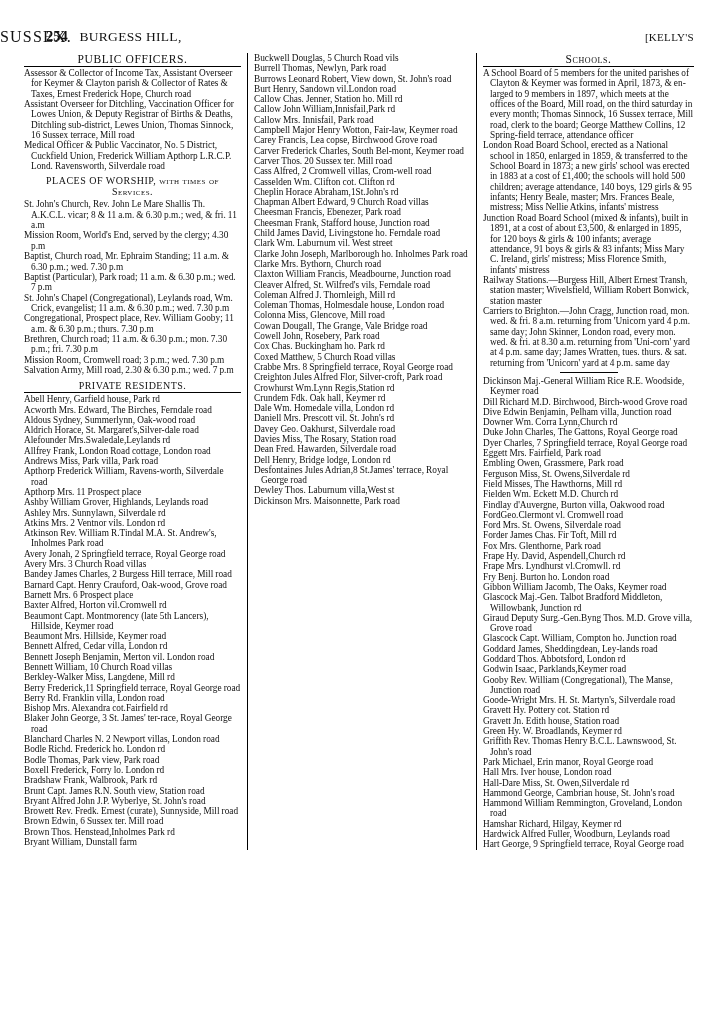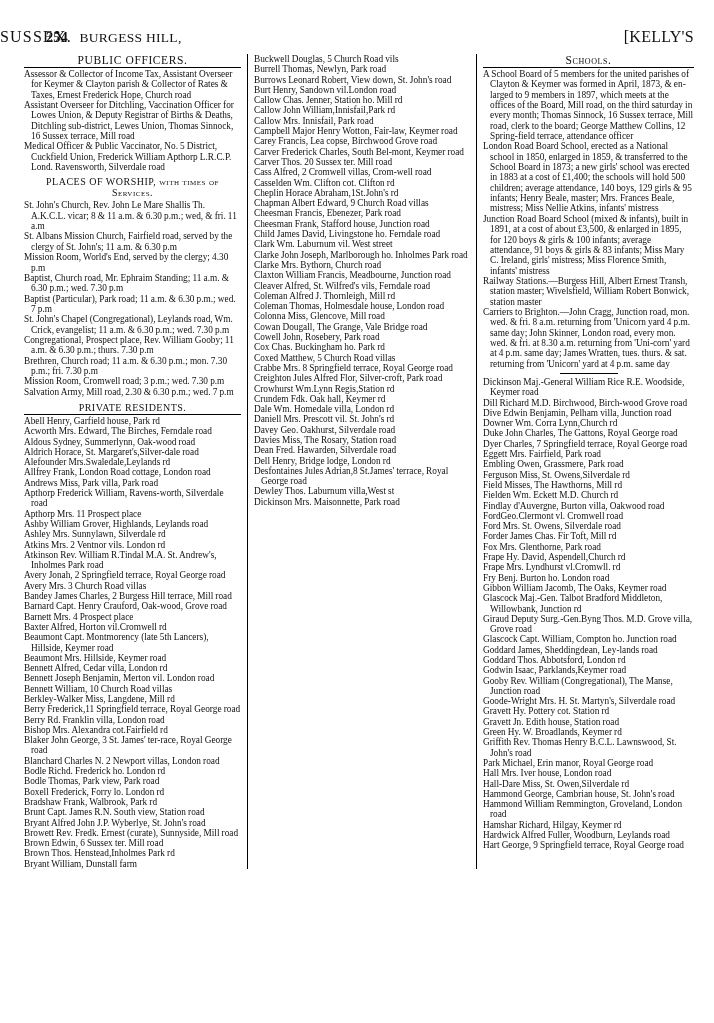--- a/index.html
+++ b/index.html
@@ -46,21 +46,21 @@
     font-size: 16px;
     letter-spacing: 1.2px;
     font-weight: normal;
     position: absolute;
     left: 0;
     right: 0;
     text-align: left;
     top: 28px;
   }
   .hdr-right {
-    font-size: 16px;
+    font-size: 11px;
     letter-spacing: 0.3px;
     white-space: nowrap;
     position: relative;
     z-index: 2;
   }
   
   .cols {
     display: flex;
     margin: 8px 14px 0 18px;
     align-items: stretch;
@@ -136,21 +136,20 @@
       <div>
         <p class="entry">Assessor &amp; Collector of Income Tax, Assistant Overseer for Keymer &amp; Clayton parish &amp; Collector of Rates &amp; Taxes, Ernest Frederick Hope, Church road</p>
         <p class="entry">Assistant Overseer for Ditchling, Vaccination Officer for Lowes Union, &amp; Deputy Registrar of Births &amp; Deaths, Ditchling sub-district, Lewes Union, Thomas Sinnock, 16 Sussex terrace, Mill road</p>
         <p class="entry">Medical Officer &amp; Public Vaccinator, No. 5 District, Cuckfield Union, Frederick William Apthorp L.R.C.P. Lond. Ravensworth, Silverdale road</p>
       </div>
 
       <div class="sub-title" style="border-bottom:none;margin-top:4px;">PLACES OF WORSHIP, with times of Services.</div>
 
       <div>
         <p class="entry">St. John's Church, Rev. John Le Mare Shallis Th. A.K.C.L. vicar; 8 &amp; 11 a.m. &amp; 6.30 p.m.; wed, &amp; fri. 11 a.m</p>
-        <p class="entry">St. Albans Mission Church, Fairfield road, served by the clergy of St. John's; 11 a.m. &amp; 6.30 p.m</p>
         <p class="entry">Mission Room, World's End, served by the clergy; 4.30 p.m</p>
         <p class="entry">Baptist, Church road, Mr. Ephraim Standing; 11 a.m. &amp; 6.30 p.m.; wed. 7.30 p.m</p>
         <p class="entry">Baptist (Particular), Park road; 11 a.m. &amp; 6.30 p.m.; wed. 7 p.m</p>
         <p class="entry">St. John's Chapel (Congregational), Leylands road, Wm. Crick, evangelist; 11 a.m. &amp; 6.30 p.m.; wed. 7.30 p.m</p>
         <p class="entry">Congregational, Prospect place, Rev. William Gooby; 11 a.m. &amp; 6.30 p.m.; thurs. 7.30 p.m</p>
         <p class="entry">Brethren, Church road; 11 a.m. &amp; 6.30 p.m.; mon. 7.30 p.m.; fri. 7.30 p.m</p>
         <p class="entry">Mission Room, Cromwell road; 3 p.m.; wed. 7.30 p.m</p>
         <p class="entry">Salvation Army, Mill road, 2.30 &amp; 6.30 p.m.; wed. 7 p.m</p>
       </div>
 
@@ -167,21 +166,21 @@
         <p class="entry">Apthorp Frederick William, Ravens-worth, Silverdale road</p>
         <p class="entry">Apthorp Mrs. 11 Prospect place</p>
         <p class="entry">Ashby William Grover, Highlands, Leylands road</p>
         <p class="entry">Ashley Mrs. Sunnylawn, Silverdale rd</p>
         <p class="entry">Atkins Mrs. 2 Ventnor vils. London rd</p>
         <p class="entry">Atkinson Rev. William R.Tindal M.A. St. Andrew's, Inholmes Park road</p>
         <p class="entry">Avery Jonah, 2 Springfield terrace, Royal George road</p>
         <p class="entry">Avery Mrs. 3 Church Road villas</p>
         <p class="entry">Bandey James Charles, 2 Burgess Hill terrace, Mill road</p>
         <p class="entry">Barnard Capt. Henry Crauford, Oak-wood, Grove road</p>
-        <p class="entry">Barnett Mrs. 4 Prospect place</p>
+        <p class="entry">Barnett Mrs. 6 Prospect place</p>
         <p class="entry">Baxter Alfred, Horton vil.Cromwell rd</p>
         <p class="entry">Beaumont Capt. Montmorency (late 5th Lancers), Hillside, Keymer road</p>
         <p class="entry">Beaumont Mrs. Hillside, Keymer road</p>
         <p class="entry">Bennett Alfred, Cedar villa, London rd</p>
         <p class="entry">Bennett Joseph Benjamin, Merton vil. London road</p>
         <p class="entry">Bennett William, 10 Church Road villas</p>
         <p class="entry">Berkley-Walker Miss, Langdene, Mill rd</p>
         <p class="entry">Berry Frederick,11 Springfield terrace, Royal George road</p>
         <p class="entry">Berry Rd. Franklin villa, London road</p>
         <p class="entry">Bishop Mrs. Alexandra cot.Fairfield rd</p>

